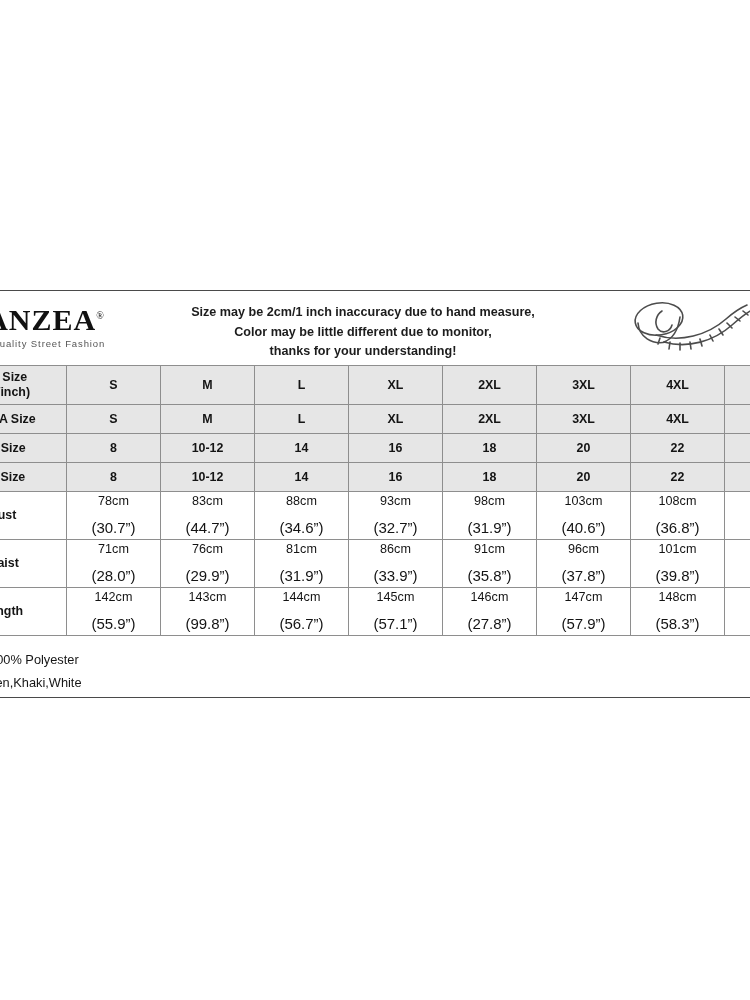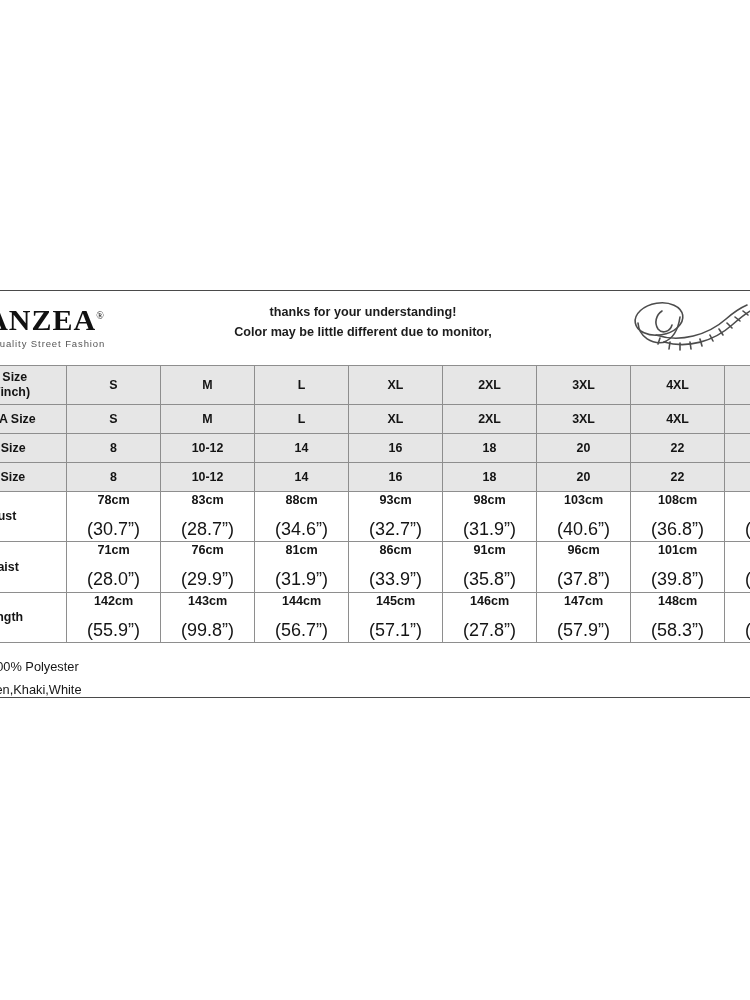--- a/index.html
+++ b/index.html
@@ -118,28 +118,28 @@
     font-size: 12.6px;
     white-space: pre-line;
     line-height: 1.2;
   }
   tr.size-row td { background: #e6e6e6; height: 28px; }
   tr.meas-row td { background: #ffffff; height: 47px; }
   tr.tag-row td  { height: 38px; }
 
   .meas-cm {
     display: block;
-    font-weight: 700;
+    font-weight: 400;
     font-size: 12.6px;
     line-height: 1.35;
   }
   .meas-in {
     display: block;
     font-weight: 400;
-    font-size: 18px;
+    font-size: 15px;
     line-height: 1.35;
     margin-top: 8px;
   }
 
   
   .details {
     padding: 14px 0 0 2px;
   }
   .details p {
     margin: 0 0 4px 0;
@@ -157,22 +157,23 @@
   <div id="chart-sheet">
 
     <div class="header-band">
 
       <div class="brand">
         <div class="brand-word"><span>ZANZEA</span><span class="brand-reg">®</span></div>
         <div class="brand-tag">High Quality Street Fashion</div>
       </div>
 
       <div class="notice">
+        <div>Size may be 2cm/1 inch inaccuracy due to hand measure,</div>
+        <div>Color may be little different due to monitor,</div>
         <div>thanks for your understanding!</div>
-        <div>Color may be little different due to monitor,</div>
       </div>
 
       <div class="tape-wrap">
         <svg width="125" height="62" viewBox="0 0 125 62" fill="none" stroke="#4c4c4c" stroke-width="1.6" stroke-linecap="round" stroke-linejoin="round">
           <ellipse cx="31" cy="22" rx="24" ry="16" transform="rotate(-9 31 22)"></ellipse>
           <path d="M10 26 C11 40 24 48 38 45"></path>
           <path d="M52 20 C50 34 44 42 36 45"></path>
           <path d="M34 14 C28 18 26 26 30 32 C34 37 42 35 44 28"></path>
           <path d="M36 45 C60 52 86 44 104 28 C112 21 118 16 124 13"></path>
           <path d="M28 38 C52 46 80 38 98 22 C106 15 112 11 119 8"></path>
@@ -253,21 +254,21 @@
         </tr>
 
         <tr class="meas-row">
           <td class="row-label">Bust</td>
           <td>
               <span class="meas-cm">78cm</span>
               <span class="meas-in">(30.7”)</span>
             </td>
           <td>
               <span class="meas-cm">83cm</span>
-              <span class="meas-in">(28.7”)</span>
+              <span class="meas-in">(44.7”)</span>
             </td>
           <td>
               <span class="meas-cm">88cm</span>
               <span class="meas-in">(34.6”)</span>
             </td>
           <td>
               <span class="meas-cm">93cm</span>
               <span class="meas-in">(32.7”)</span>
             </td>
           <td>

